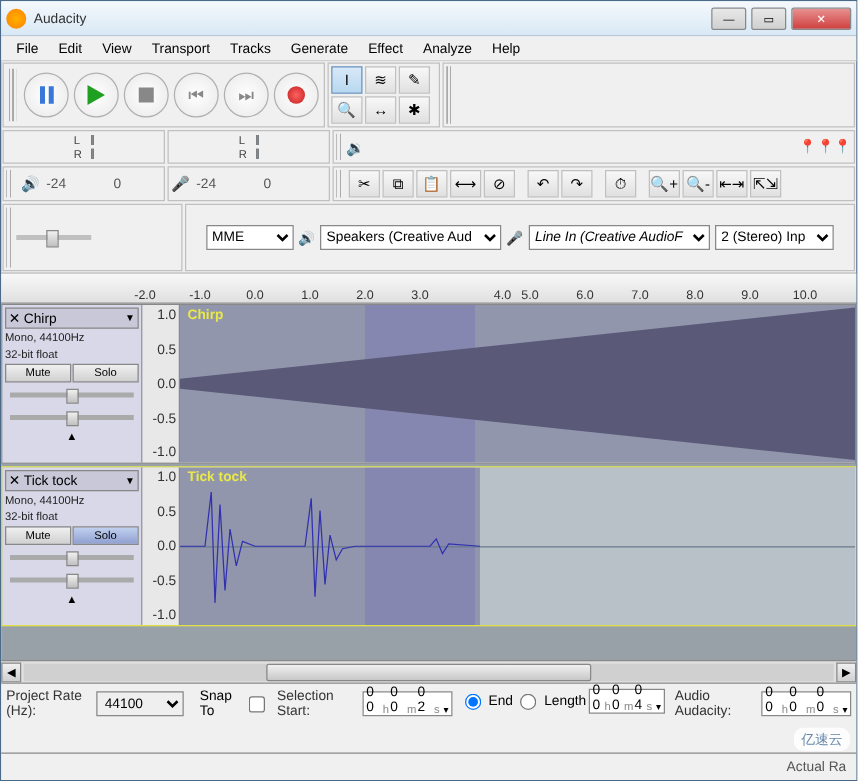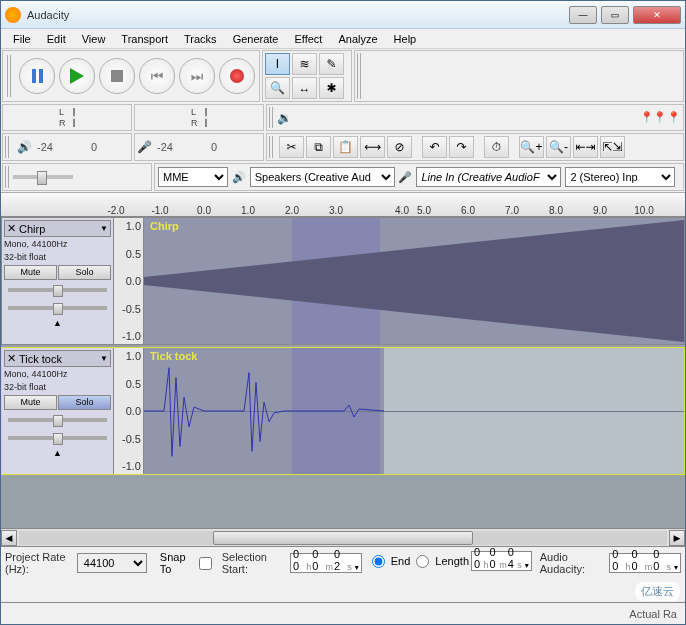--- a/index.html
+++ b/index.html
@@ -40,21 +40,21 @@
 .meter-row { display: flex; align-items: center; gap: 2px; }
 .meter-lbl { width: 12px; font-size: 9px; color: #444; }
 .meter-bar { flex: 1; height: 8px; background: #2a3a4a; border: 1px solid #888; }
 
 .mixer { width: 130px; gap: 4px; padding: 2px; }
 .mixer .icon { width: 16px; font-size: 12px; }
 .mixer .ticks { font-size: 8px; color: #555; display: flex; justify-content: space-between; width: 60px; }
 
 .edittb { gap: 2px; }
 
-.devicebar { display: flex; gap: 4px; padding: 3px; align-items: center; width: 100%; }
+.devicebar { display: flex; gap: 4px; padding: 16px; align-items: center; width: 100%; }
 .devicebar select { font-size: 11px; height: 20px; border: 1px solid #888; background: #fff; }
 .miniSlider { width: 60px; height: 4px; background: #c0c0c0; position: relative; }
 .miniSlider::after { content:''; position:absolute; left:40%; top:-4px; width:8px; height:12px; background:linear-gradient(#f0f0f0,#c0c0c0); border:1px solid #888; }
 
 .timeline { height: 24px; background: linear-gradient(#f8f8f8,#e0e0e0); border-bottom: 1px solid #888; position: relative; display: flex; align-items: flex-end; padding-left: 115px; }
 .timeline .tick { position: absolute; bottom: 0; font-size: 10px; color: #333; transform: translateX(-50%); }
 
 .tracks { flex: 1; background: #98a0a8; overflow: hidden; position: relative; }
 .track { display: flex; border: 1px solid #888; margin-bottom: 2px; background: #b8c0c8; }
 .track.selected { border: 1px solid #e0e040; box-shadow: 0 0 0 1px #e0e040 inset; }
@@ -244,21 +244,21 @@
         <div class="gripper"></div>
         <div class="playicon"></div>
         <div class="miniSlider"></div>
       </div>
       <div class="tbsection devicebar" style="flex:1;">
         <select style="width:70px;"><option>MME</option></select>
         <span>🔊</span>
         <select style="width:145px;"><option>Speakers (Creative Aud</option></select>
         <span>🎤</span>
         <select style="width:145px;font-style:italic;"><option>Line In (Creative AudioF</option></select>
-        <select style="width:110px;"><option>2 (Stereo) Inp</option></select>
+        <select style="width:95px;"><option>2 (Stereo) Inp</option></select>
       </div>
     </div>
   </div>
 
   <div class="timeline">
     <span class="tick" style="left:115px">-2.0</span>
     <span class="tick" style="left:159px">-1.0</span>
     <span class="tick" style="left:203px">0.0</span>
     <span class="tick" style="left:247px">1.0</span>
     <span class="tick" style="left:291px">2.0</span>

